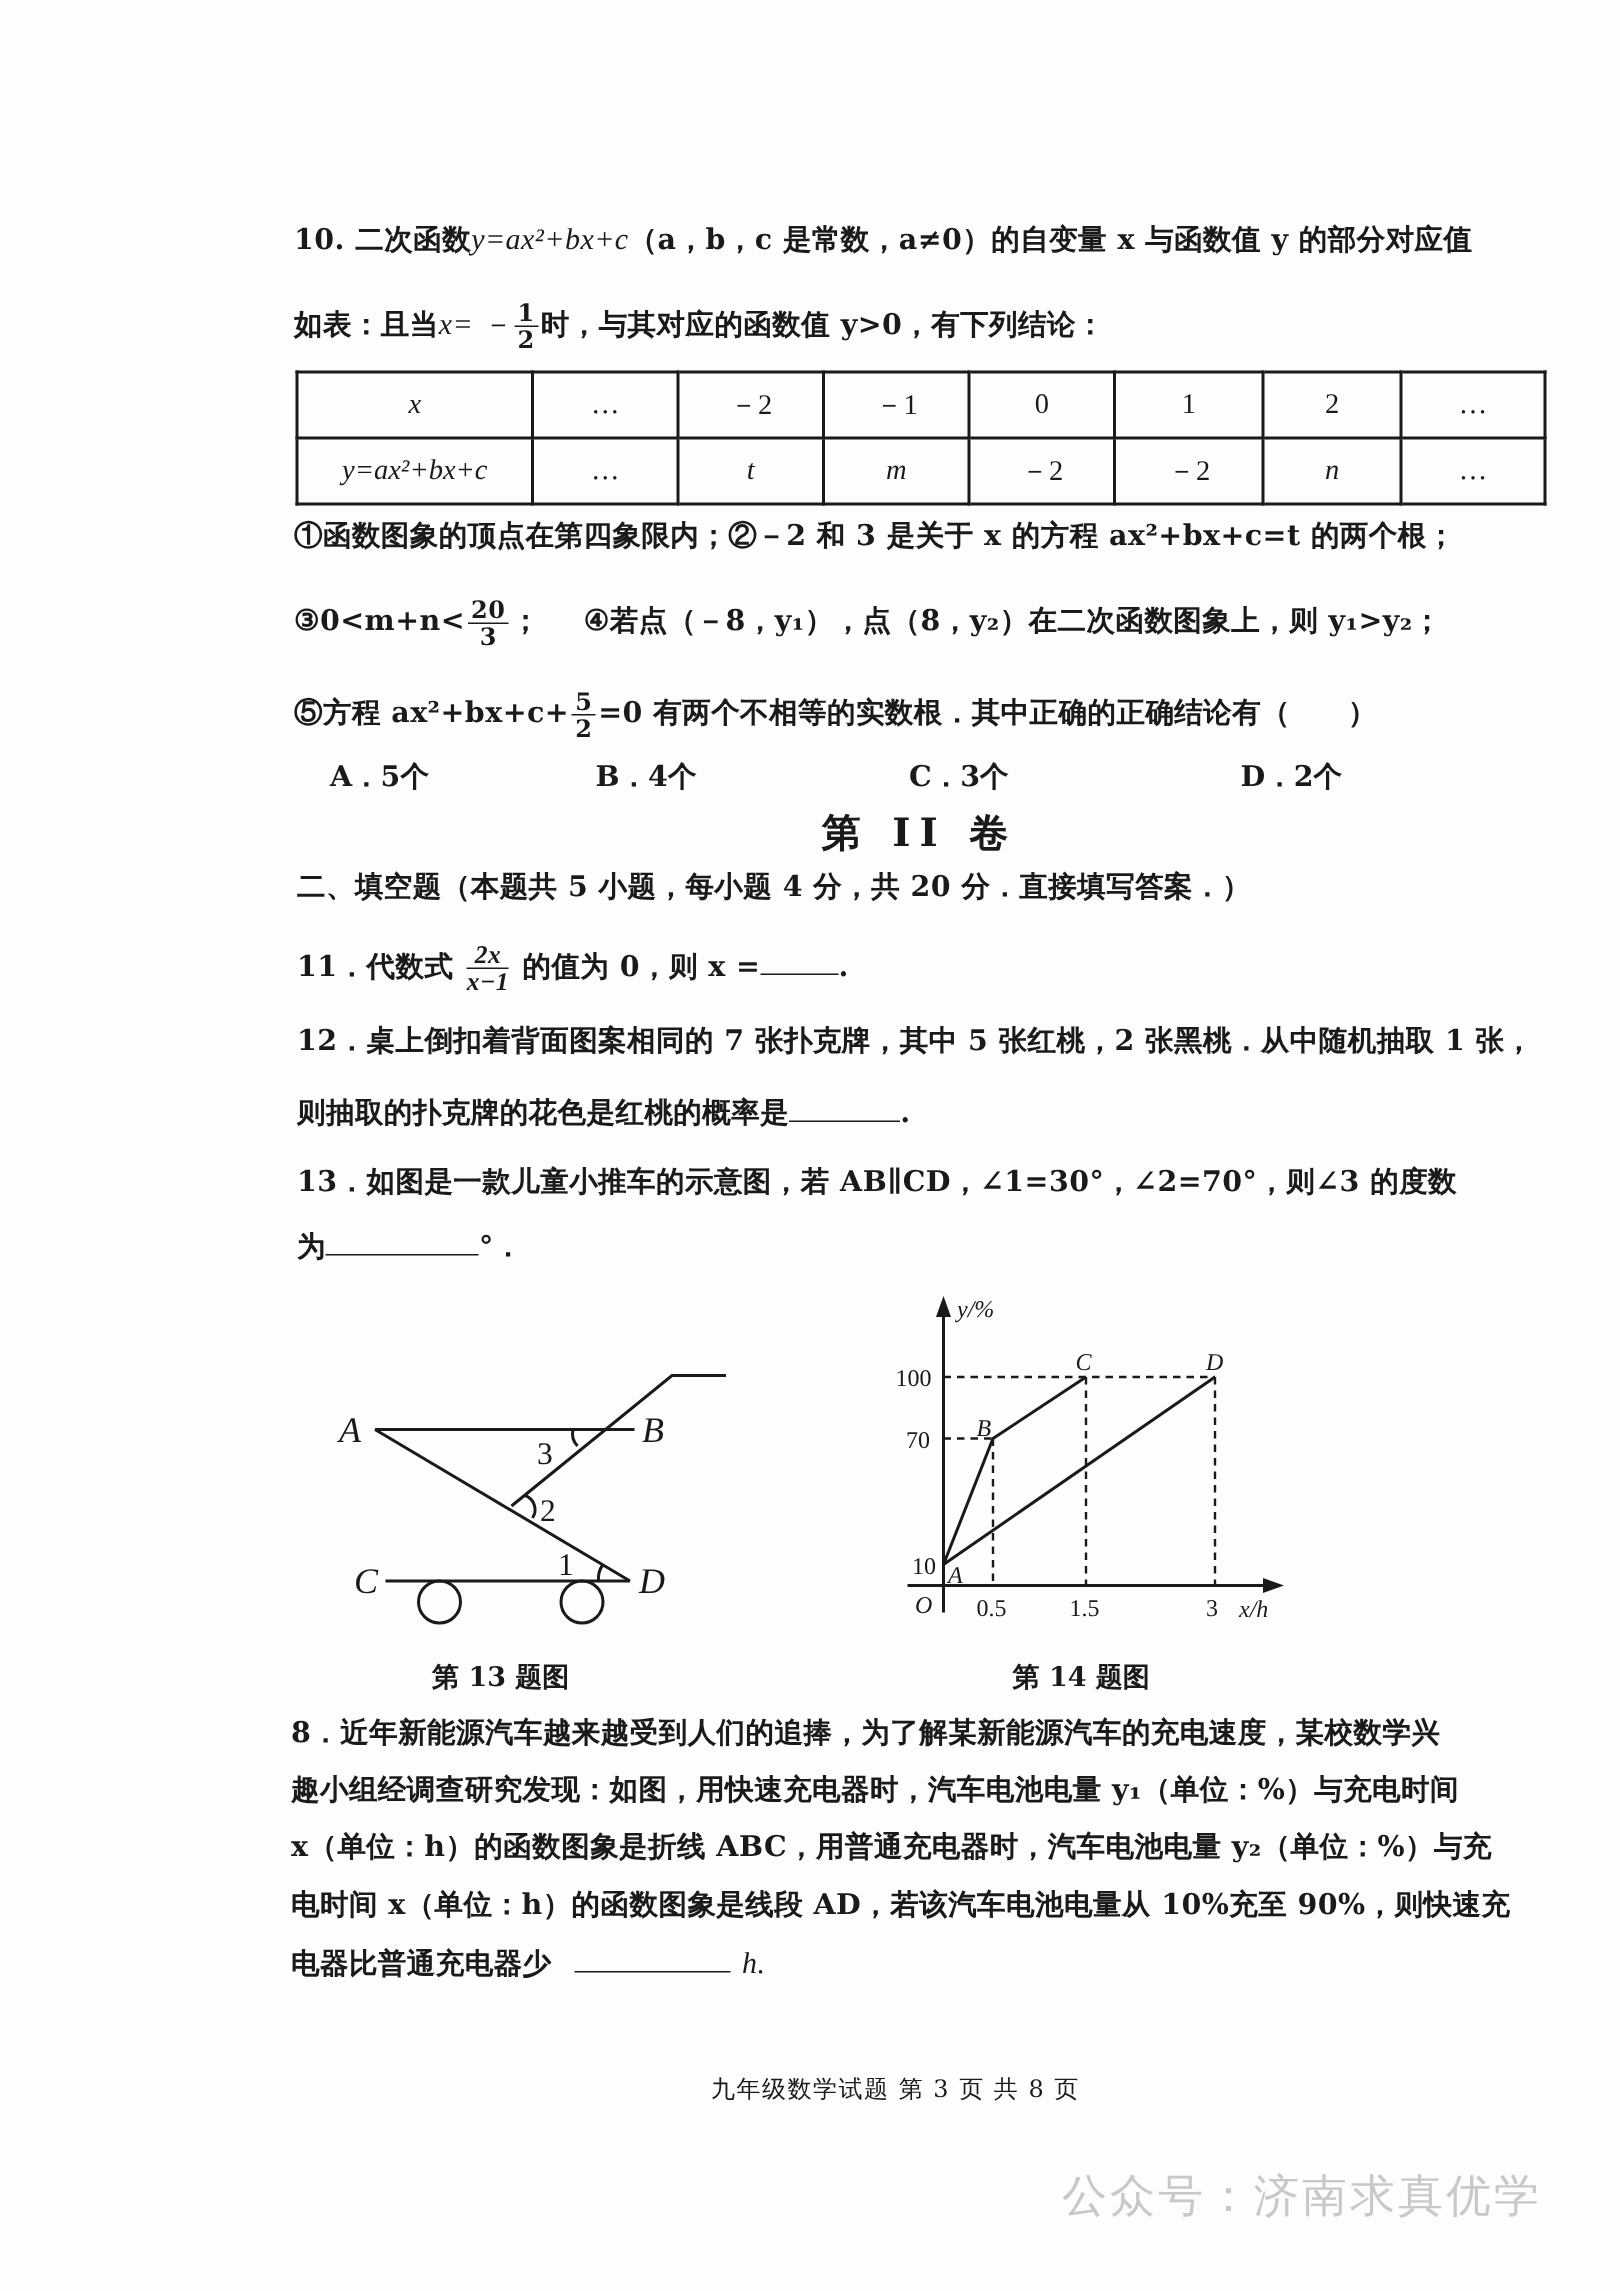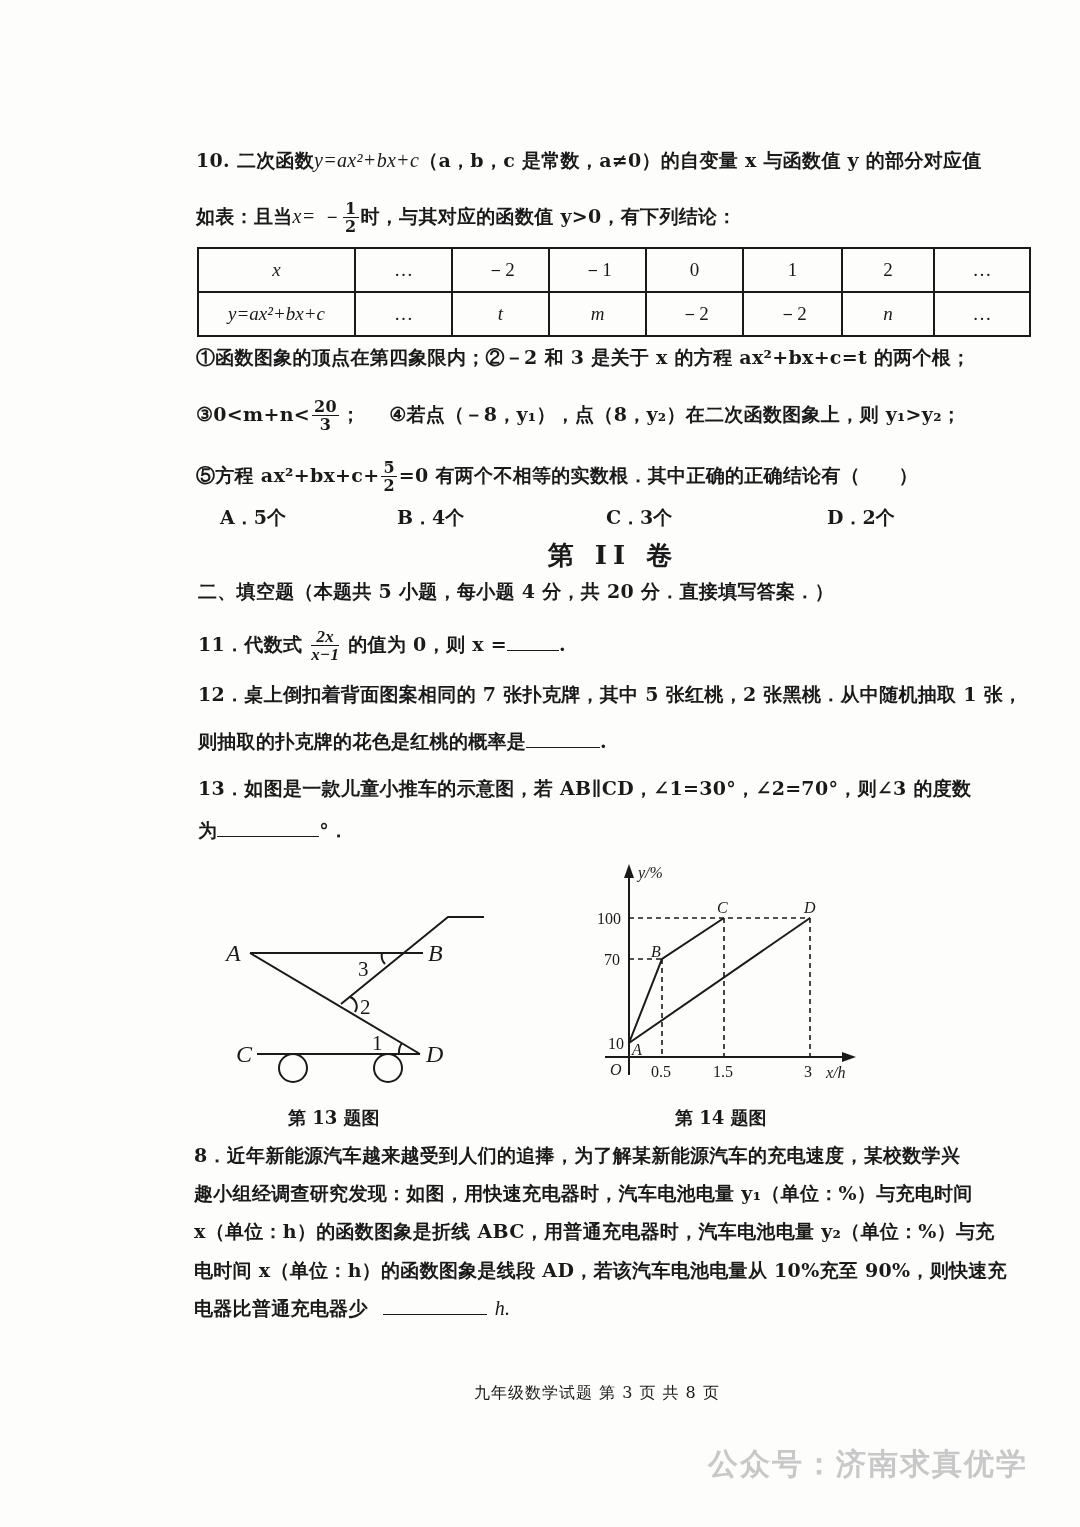--- a/index.html
+++ b/index.html
@@ -33,21 +33,21 @@
 
   .choice { position: absolute; top: 505px; font-size: 19px; font-weight: bold; }
   .section-title {
     position: absolute; left: 0; width: 1226px; top: 538px; text-align: center;
     font-size: 26px; font-weight: bold; letter-spacing: 6px;
   }
   .caption { position: absolute; font-size: 18px; font-weight: bold; }
   .footer { position: absolute; left: 474px; top: 1383px; font-size: 16px; font-weight: normal; letter-spacing: 1px; }
   .watermark {
     position: absolute; left: 708px; top: 1444px; font-size: 30px; color: #c8c8c8;
-    font-family: "DejaVu Sans", sans-serif; letter-spacing: 2px; font-weight: bold;
+    font-family: "DejaVu Sans", sans-serif; letter-spacing: 2px;
   }
   svg text { font-family: "Liberation Serif", serif; }
 </style>
 </head>
 <body>
 
 <div class="line" style="top:148px;">
   <span>10.</span>
   <span>二次函数</span><span class="it">y=ax²+bx+c</span><span>（a，b，c 是常数，a≠0）的自变量 x 与函数值 y 的部分对应值</span>
 </div>

